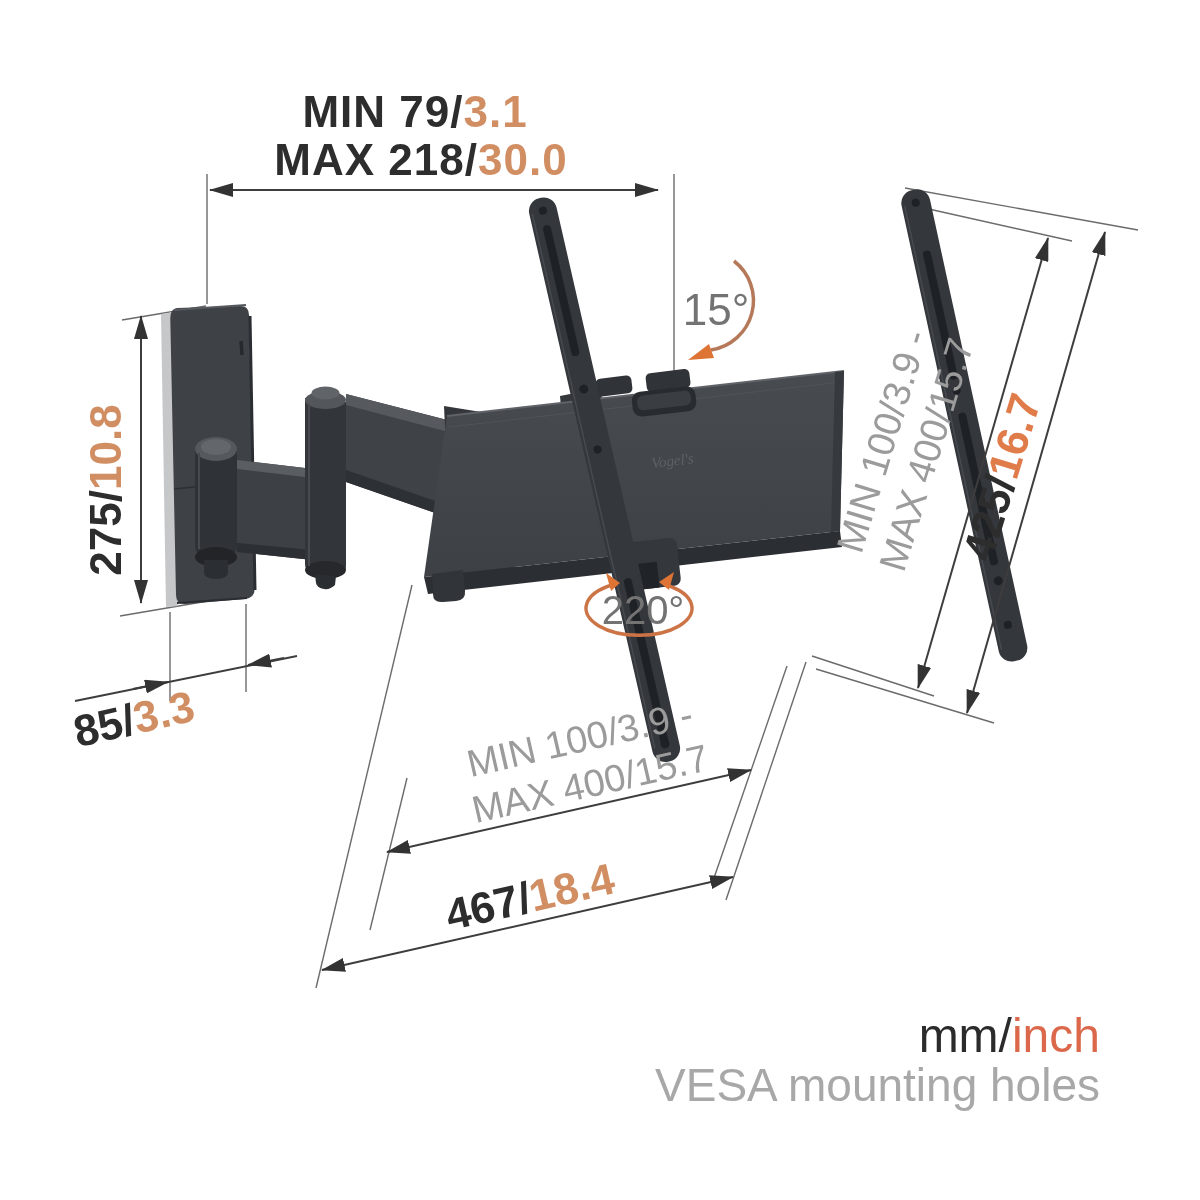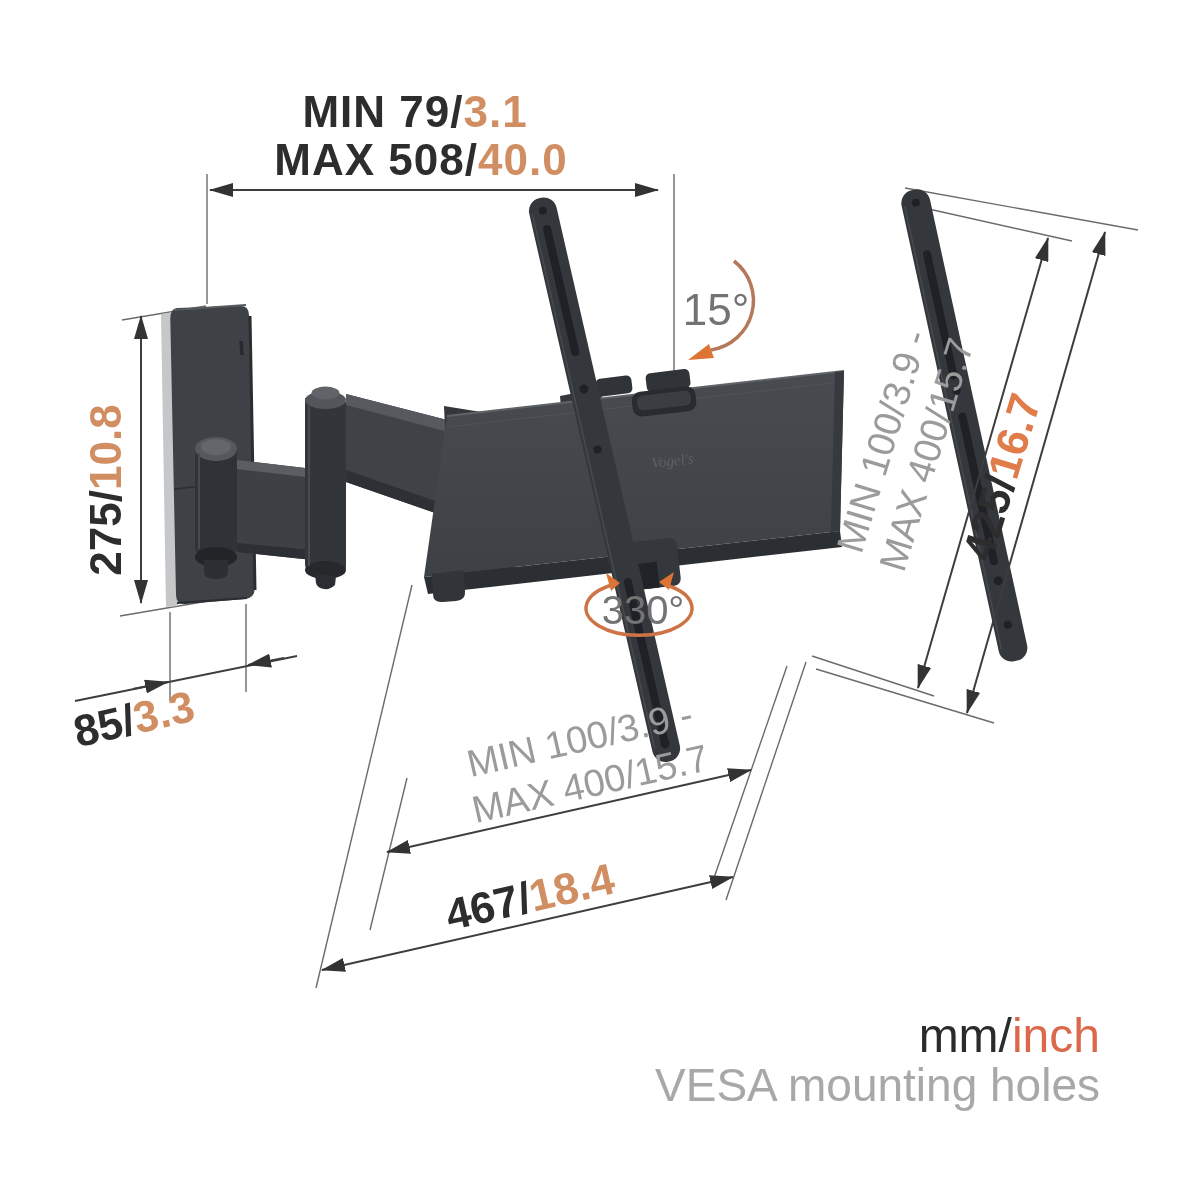--- a/index.html
+++ b/index.html
@@ -165,37 +165,37 @@
     <path d="M666,585 A53,27 0 1 1 612,585" stroke="#cd7446" stroke-width="3.5" fill="none"></path>
     <polygon points="674,572 669,590 659,582" fill="#dd7434"></polygon>
     <polygon points="606,573 620,583 611,591" fill="#dd7434"></polygon>
   </g>
 </svg>
 
 <div class="lbl big" style="left:415px;top:112px;">
   <span>MIN 79/</span><span class="in">3.1</span>
 </div>
 <div class="lbl big" style="left:421px;top:160px;">
-  <span>MAX 508/</span><span class="in">40.0</span>
+  <span>MAX 218/</span><span class="in">30.0</span>
 </div>
 
 <div class="lbl mid rot90" style="left:106px;top:490px;">
   <span>275/</span><span class="in">10.8</span>
 </div>
 
 <div class="lbl mid rot13" style="left:134px;top:719px;">
   <span>85/</span><span class="in">3.3</span>
 </div>
 
 <div class="lbl ang" style="left:716px;top:310px;font-size:44px;">
   <span>15°</span>
 </div>
 
 <div class="lbl ang" style="left:643px;top:610px;font-size:40px;">
-  <span>330°</span>
+  <span>220°</span>
 </div>
 
 <div class="lbl gray vesa rot73" style="left:905px;top:448px;">
   <div>MIN 100/3.9 -</div>
   <div>MAX 400/15.7</div>
 </div>
 
 <div class="lbl mid rot73" style="left:1002px;top:477px;">
   <span>425/</span><span class="in2">16.7</span>
 </div>

